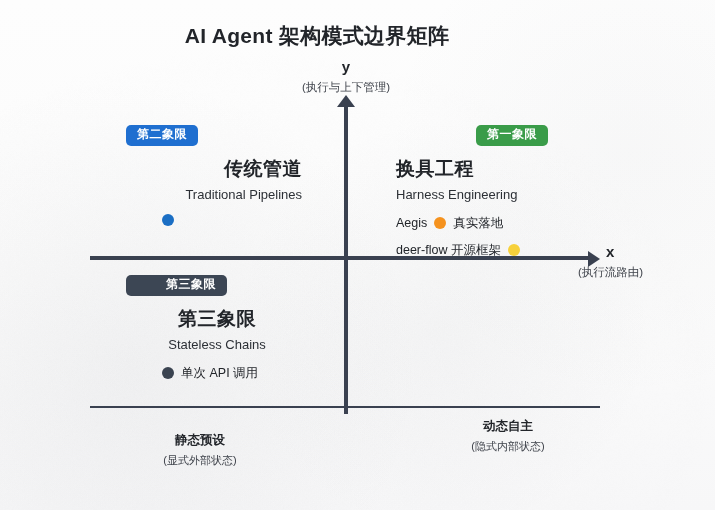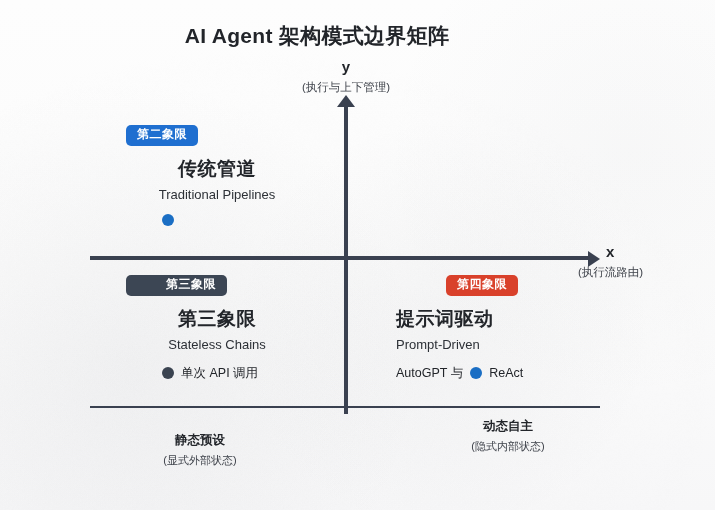--- a/index.html
+++ b/index.html
@@ -154,21 +154,21 @@
   #q2 { left: 126px; top: 124px; text-align: left; }
   #q1 { left: 396px; top: 124px; text-align: left; }
   #q3 { left: 126px; top: 274px; text-align: left; }
   #q4 { left: 396px; top: 274px; text-align: left; }
 
   
   #q1 .badge-row { text-align: right; width: 152px; }
   #q4 .badge-row { text-align: right; width: 122px; }
   #q2 .badge-row, #q3 .badge-row { text-align: left; }
 
-  #q2 .q-title-cn, #q2 .q-title-en { text-align: center; width: 170px; margin-left: 6px; }
+  #q2 .q-title-cn, #q2 .q-title-en { text-align: right; width: 170px; margin-left: 6px; }
   #q2 .item-list { margin-left: 36px; }
   #q3 .q-title-cn, #q3 .q-title-en { text-align: center; width: 170px; margin-left: 6px; }
   #q3 .item-list { margin-left: 36px; }
   #q1 .item-list, #q4 .item-list { margin-left: 0; }
 
   
   .foot { position: absolute; text-align: center; }
   .foot-main {
     font-size: 12.5px;
     font-weight: bold;
@@ -228,49 +228,53 @@
     </div>
     <div class="q-title-cn">传统管道</div>
     <div class="q-title-en">Traditional Pipelines</div>
     <div class="item-list">
       <div class="item">
         <span class="dot" style="background: rgb(26, 110, 196); margin-right: 7px;"></span>
       </div>
     </div>
   </div>
 
+  <div class="quadrant" id="q1">
+    <div class="badge-row">
+      <span class="badge" style="background: rgb(58, 156, 73);">第一象限</span>
+    </div>
+    <div class="q-title-cn">换具工程</div>
+    <div class="q-title-en">Harness Engineering</div>
+    <div class="item-list">
+      <div class="item">
+        <span class="txt">Aegis</span>
+        <span class="dot" style="background: rgb(245, 146, 30); margin-left: 7px; margin-right: 7px;"></span>
+        <span class="txt">真实落地</span>
+      </div>
+      <div class="item">
+        <span class="txt">deer-flow 开源框架</span>
+        <span class="dot" style="background: rgb(247, 209, 59); margin-left: 7px;"></span>
+      </div>
+    </div>
+  </div>
 
   <div class="quadrant" id="q3">
     <div class="badge-row">
       <span class="badge" style="background: rgb(60, 70, 84); padding-left: 40px;">第三象限</span>
     </div>
     <div class="q-title-cn">第三象限</div>
     <div class="q-title-en">Stateless Chains</div>
     <div class="item-list">
       <div class="item">
         <span class="dot" style="background: rgb(58, 67, 80); margin-right: 7px;"></span>
         <span class="txt">单次 API 调用</span>
       </div>
     </div>
   </div>
 
-  <div class="quadrant" id="q4">
-    <div class="badge-row">
-      <span class="badge" style="background: rgb(217, 65, 43);">第四象限</span>
-    </div>
-    <div class="q-title-cn">提示词驱动</div>
-    <div class="q-title-en">Prompt-Driven</div>
-    <div class="item-list">
-      <div class="item">
-        <span class="txt">AutoGPT 与</span>
-        <span class="dot" style="background: rgb(26, 110, 196); margin-left: 7px; margin-right: 7px;"></span>
-        <span class="txt">ReAct</span>
-      </div>
-    </div>
-  </div>
 
   <div class="foot" id="foot-left">
     <div class="foot-main">静态预设</div>
     <div class="foot-sub">(显式外部状态)</div>
   </div>
   <div class="foot" id="foot-right">
     <div class="foot-main">动态自主</div>
     <div class="foot-sub">(隐式内部状态)</div>
   </div>
 

